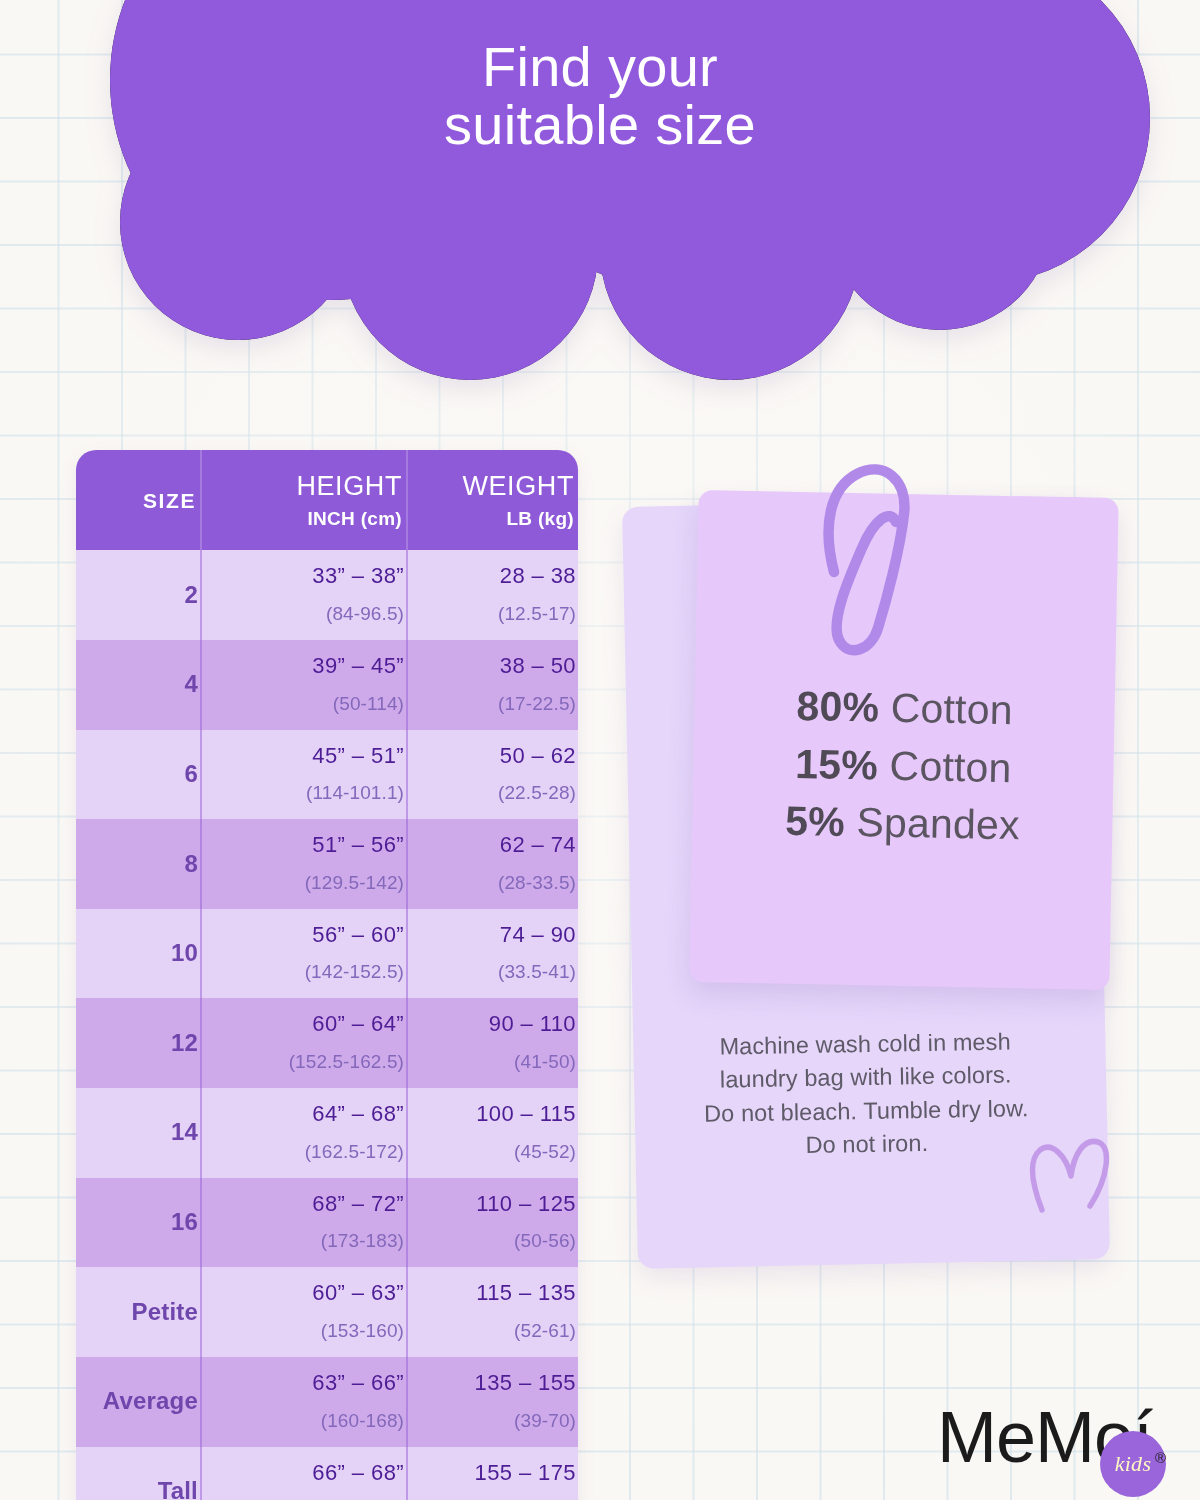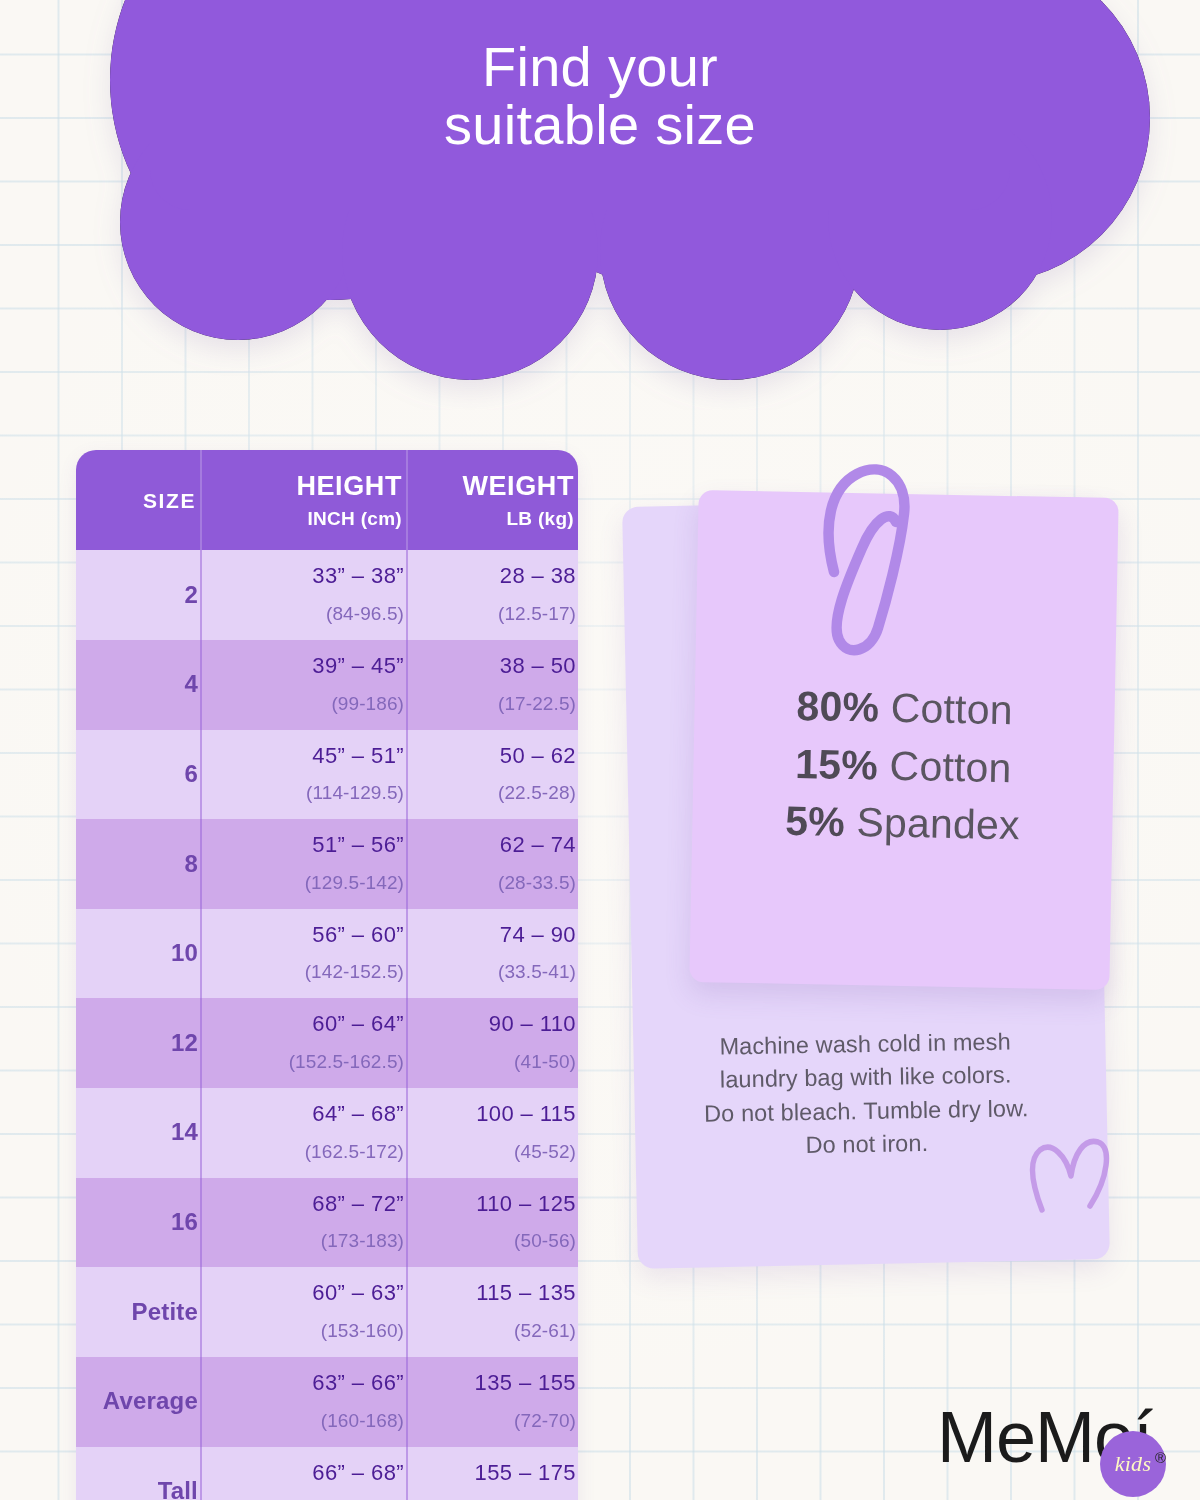--- a/index.html
+++ b/index.html
@@ -62,21 +62,21 @@
     z-index:4;
   }
   .trow { display:flex; width:100%; position:relative; }
 
   .thead { background:#8f5ad8; }
   .thead .tc {
     color:#fff;
     padding:22px 4px 20px;
     text-align:center;
   }
-  .th-main { font-size:27px; font-weight:700; letter-spacing:.6px; line-height:1.05; }
+  .th-main { font-size:27px; font-weight:400; letter-spacing:.6px; line-height:1.05; }
   .th-sub  { font-size:19px; font-weight:700; letter-spacing:.3px; margin-top:8px; }
   .th-size { font-size:21px; font-weight:700; letter-spacing:1.6px; }
 
   .row-a { background:#e4d2f7; }
   .row-b { background:#cfaaea; }
 
   .tc {
     position:relative;
     display:flex; flex-direction:column;
     align-items:flex-end; justify-content:center;
@@ -254,34 +254,34 @@
             <span class="cell-main">28 – 38</span>
             <span class="cell-sub">(12.5-17)</span>
           </div>
         </div>
         <div class="trow row-b">
           <div class="tc c-size">
             <span class="cell-size">4</span>
           </div>
           <div class="tc c-height">
             <span class="cell-main">39” – 45”</span>
-            <span class="cell-sub">(99-186)</span>
+            <span class="cell-sub">(50-114)</span>
           </div>
           <div class="tc c-weight">
             <span class="cell-main">38 – 50</span>
             <span class="cell-sub">(17-22.5)</span>
           </div>
         </div>
         <div class="trow row-a">
           <div class="tc c-size">
             <span class="cell-size">6</span>
           </div>
           <div class="tc c-height">
             <span class="cell-main">45” – 51”</span>
-            <span class="cell-sub">(114-129.5)</span>
+            <span class="cell-sub">(114-101.1)</span>
           </div>
           <div class="tc c-weight">
             <span class="cell-main">50 – 62</span>
             <span class="cell-sub">(22.5-28)</span>
           </div>
         </div>
         <div class="trow row-b">
           <div class="tc c-size">
             <span class="cell-size">8</span>
           </div>
@@ -362,21 +362,21 @@
         <div class="trow row-b">
           <div class="tc c-size">
             <span class="cell-size">Average</span>
           </div>
           <div class="tc c-height">
             <span class="cell-main">63” – 66”</span>
             <span class="cell-sub">(160-168)</span>
           </div>
           <div class="tc c-weight">
             <span class="cell-main">135 – 155</span>
-            <span class="cell-sub">(72-70)</span>
+            <span class="cell-sub">(39-70)</span>
           </div>
         </div>
         <div class="trow row-a">
           <div class="tc c-size">
             <span class="cell-size">Tall</span>
           </div>
           <div class="tc c-height">
             <span class="cell-main">66” – 68”</span>
             <span class="cell-sub">(168-173)</span>
           </div>

